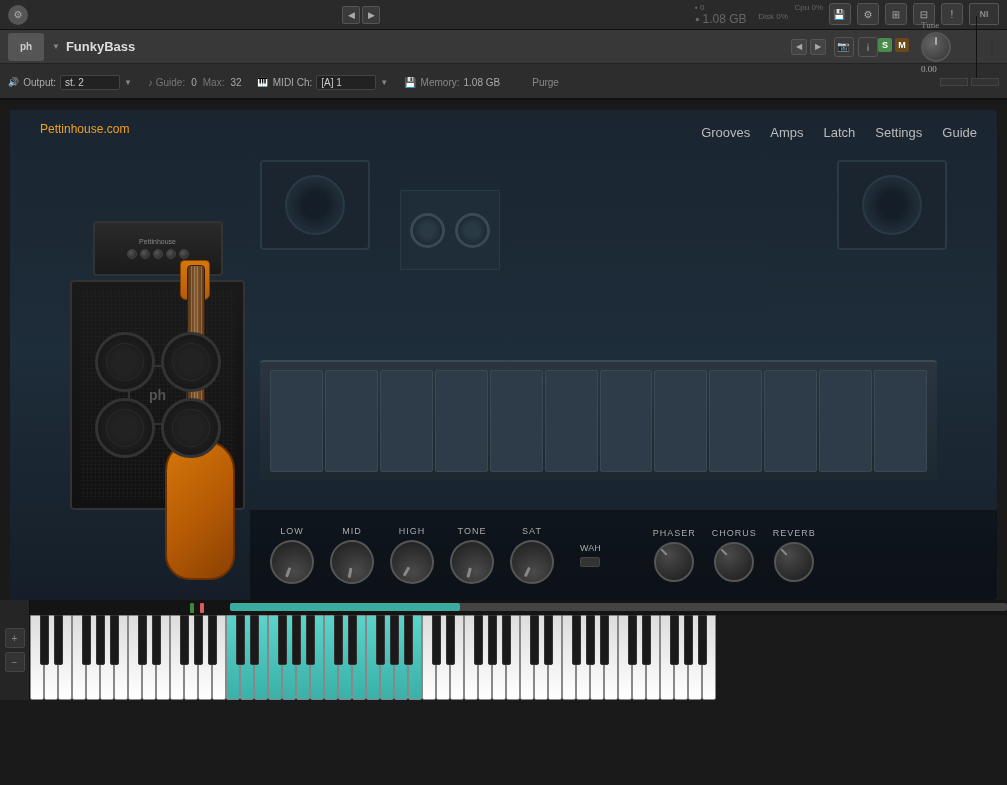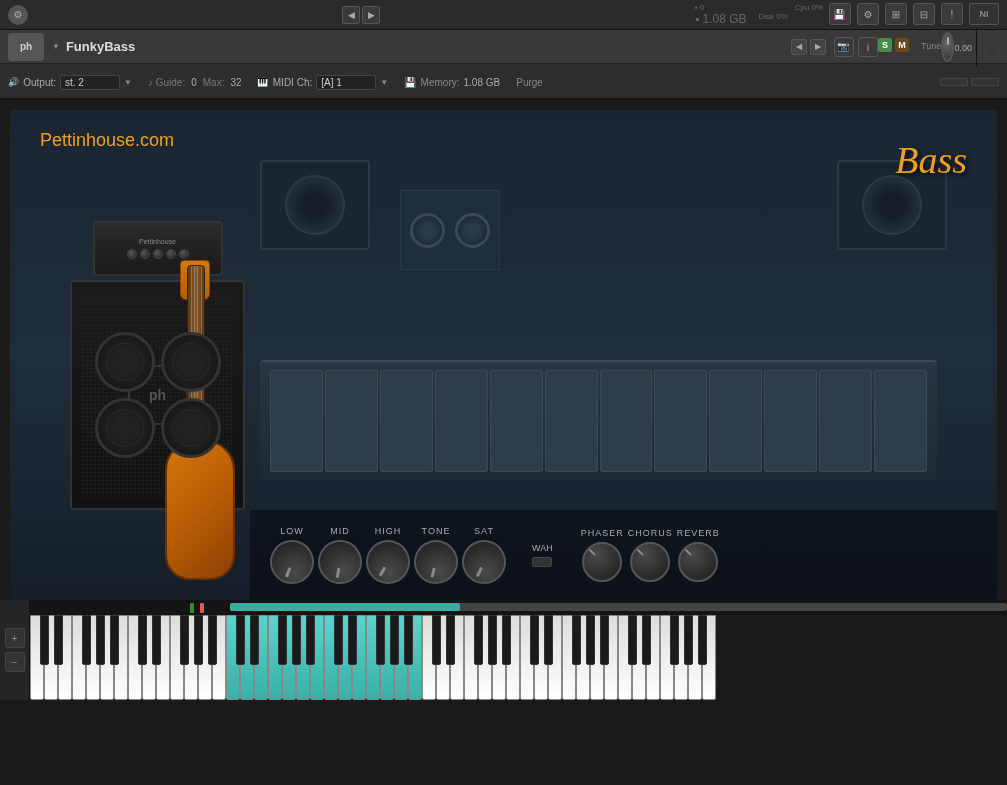--- a/index.html
+++ b/index.html
@@ -137,29 +137,30 @@
       min-width: 60px;
     }
     .inst-param-dropdown { font-size: 8px; color: #888; }
     .voices-area { display: flex; align-items: center; gap: 6px; }
     .voices-label { font-size: 10px; color: #777; }
     .voices-val { font-size: 10px; color: #aaa; }
     .memory-area { display: flex; align-items: center; gap: 4px; }
     .memory-icon { font-size: 10px; }
     .purge-btn {
       font-size: 10px; color: #888;
-      margin-left: 0;
+      margin-left: 16px;
     }
     .tune-section {
-      display: flex; flex-direction: row;
-      align-items: center;
+      display: flex; flex-direction: column;
+      align-items: flex-start;
       justify-content: center;
       width: 60px;
       padding: 4px;
       border-right: 1px solid #111;
+      font-family: Liberation Serif, serif;
     }
     .tune-label { font-size: 9px; color: #888; margin-bottom: 2px; }
     .tune-knob {
       width: 30px; height: 30px;
       border-radius: 50%;
       background: radial-gradient(circle at 35% 35%, #666, #333);
       border: 2px solid #555;
       position: relative;
       display: flex; align-items: center; justify-content: center;
     }
@@ -394,22 +395,22 @@
     .guitar-string {
       position: absolute;
       top: 0; bottom: 0;
       width: 1px;
       background: rgba(180,180,180,0.4);
     }
 
     
     .brand-logo {
       position: absolute;
-      top: 20px; left: 30px;
-      font-size: 18px; color: #aaa;
+      top: 12px; left: 30px;
+      font-size: 12px; color: #aaa;
     }
     .brand-logo span { color: #f0a020; }
 
     
     .nav-menu {
       position: absolute;
       top: 15px; right: 20px;
       display: flex; gap: 20px;
     }
     .nav-item {
@@ -432,21 +433,21 @@
 
     
     .controls-bar {
       position: absolute;
       bottom: 0; left: 240px; right: 0;
       height: 90px;
       background: rgba(0,0,0,0.4);
       display: flex;
       align-items: center;
       padding: 0 20px;
-      gap: 4px;
+      gap: 16px;
     }
     .knob-group {
       display: flex; flex-direction: column;
       align-items: center; gap: 4px;
     }
     .knob-label {
       font-size: 9px; color: #aaa;
       text-transform: uppercase;
       letter-spacing: 1px;
     }
@@ -729,23 +730,29 @@
       <div class="guitar-string" style="left:9px;"></div>
       <div class="guitar-string" style="left:13px;"></div>
     </div>
     <div class="guitar-body"></div>
   </div>
 
   <div class="brand-logo">
     <span>Pettinhouse</span><span style="color:#f0a020;">.com</span>
   </div>
 
+  <div class="nav-menu">
+    <span class="nav-item">Grooves</span>
+    <span class="nav-item">Amps</span>
+    <span class="nav-item">Latch</span>
+    <span class="nav-item">Settings</span>
+    <span class="nav-item">Guide</span>
+  </div>
 
   <div class="title-text" style="top:30px;right:30px;">
-    <div>Bass</div>
   </div>
 
   <div class="controls-bar">
 
     <div class="knob-group">
       <span class="knob-label">LOW</span>
       <div class="knob" style="transform:rotate(200deg);"></div>
     </div>
 
     <div class="knob-group">
@@ -761,21 +768,21 @@
     <div class="knob-group">
       <span class="knob-label">TONE</span>
       <div class="knob" style="transform:rotate(195deg);"></div>
     </div>
 
     <div class="knob-group">
       <span class="knob-label">SAT</span>
       <div class="knob" style="transform:rotate(205deg);"></div>
     </div>
 
-    <div class="wah-group" style="margin-left:22px;">
+    <div class="wah-group" style="margin-left:10px;">
       <span class="wah-label">WAH</span>
       <div class="wah-led"></div>
     </div>
     <div class="effects-spacer"></div>
 
     <div class="knob-group">
       <span class="knob-label">PHASER</span>
       <div class="fx-knob"></div>
     </div>
 

